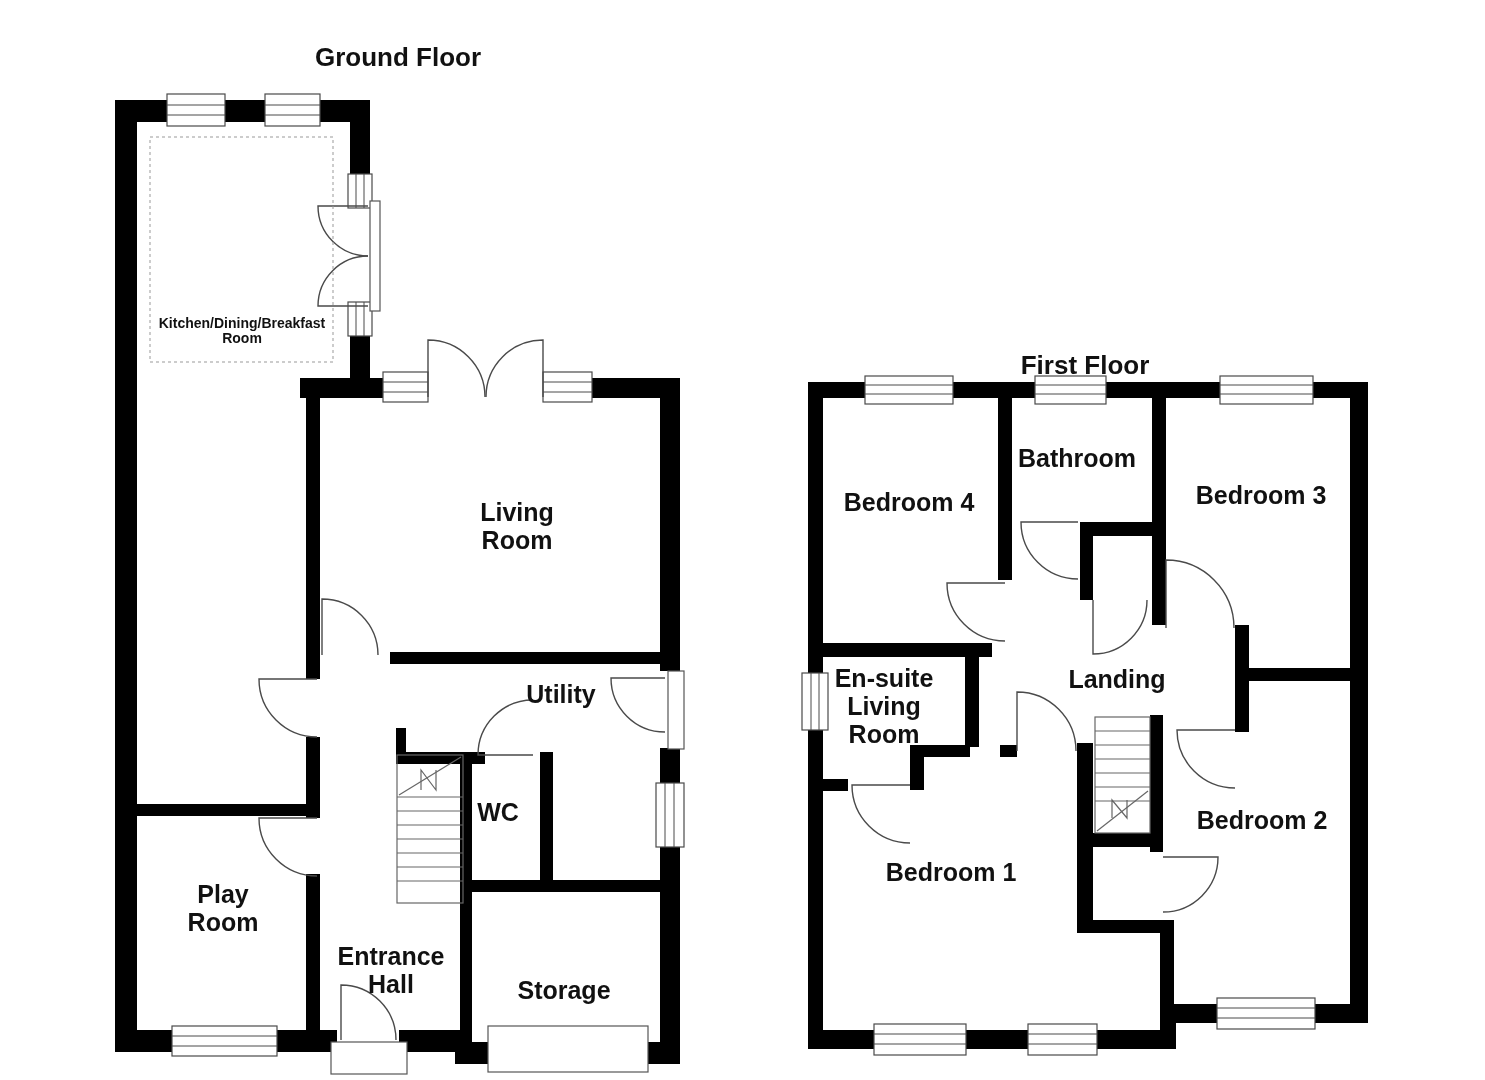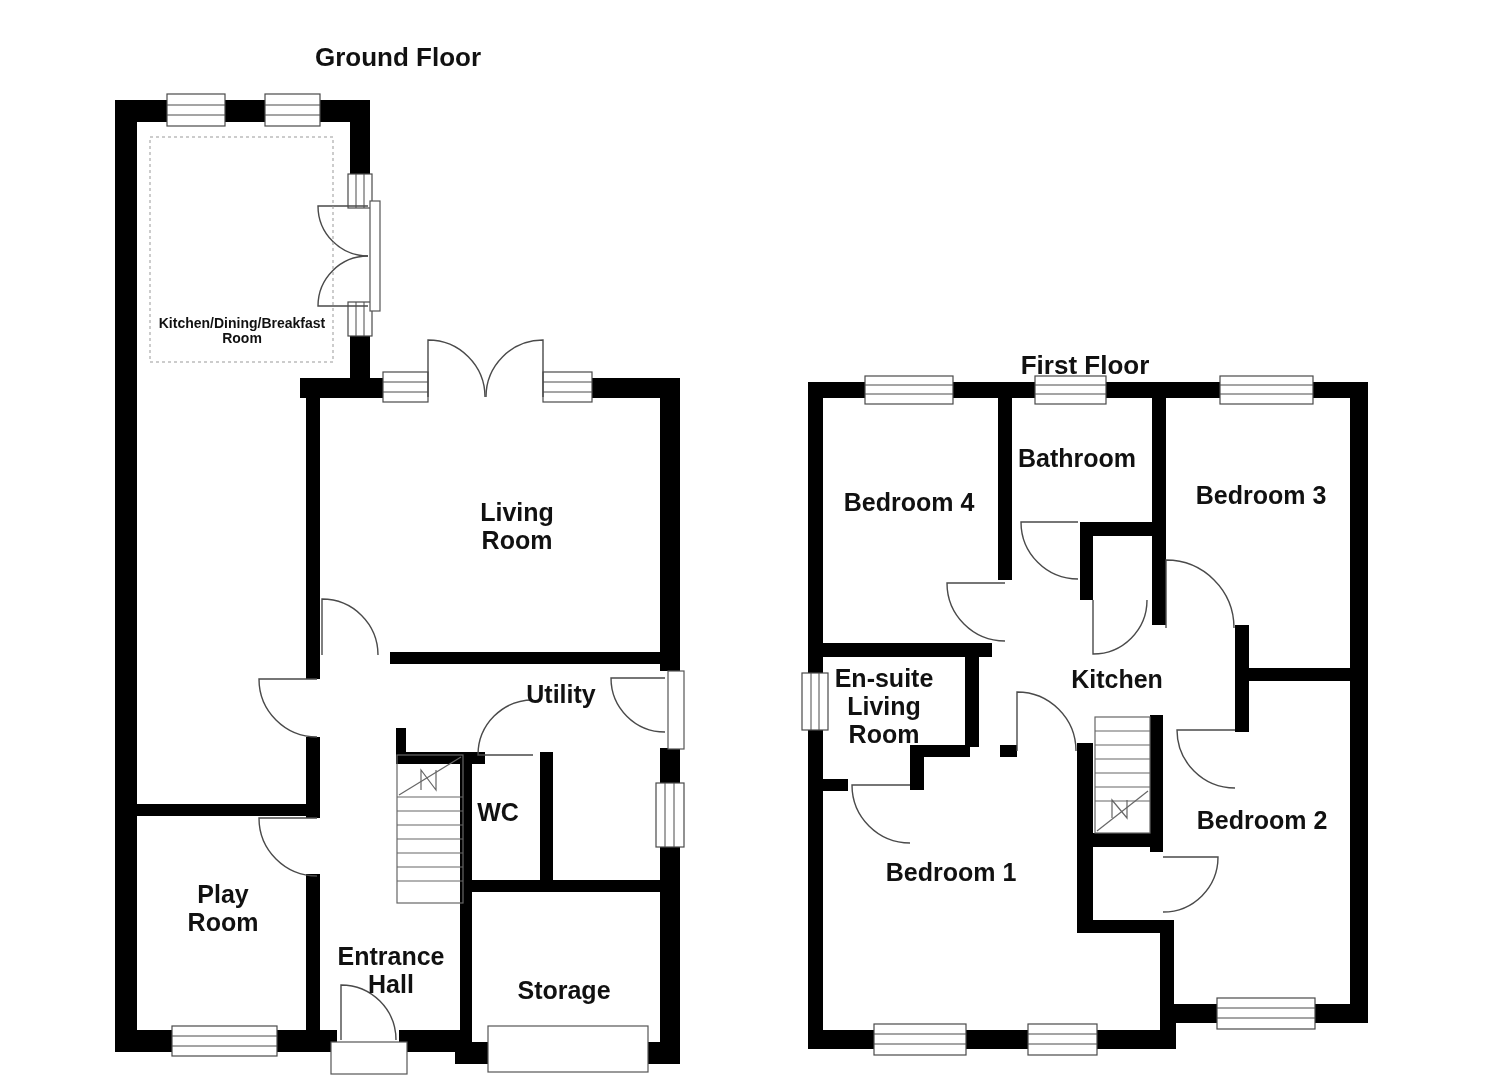--- a/index.html
+++ b/index.html
@@ -238,16 +238,16 @@
 Hall</div>
   <div class="room-label" style="left:564px;top:990px;">Storage</div>
 
   <div class="floor-title" style="left:1085px;top:341px;margin-top:24px;">First Floor</div>
   <div class="room-label" style="left:909px;top:502px;">Bedroom 4</div>
   <div class="room-label" style="left:1077px;top:458px;">Bathroom</div>
   <div class="room-label" style="left:1261px;top:495px;">Bedroom 3</div>
   <div class="room-label" style="left:884px;top:706px;">En-suite
 Living
 Room</div>
-  <div class="room-label" style="left:1117px;top:679px;">Kitchen</div>
+  <div class="room-label" style="left:1117px;top:679px;">Landing</div>
   <div class="room-label" style="left:951px;top:872px;">Bedroom 1</div>
   <div class="room-label" style="left:1262px;top:820px;">Bedroom 2</div>
 </div>
 
 </body></html>

